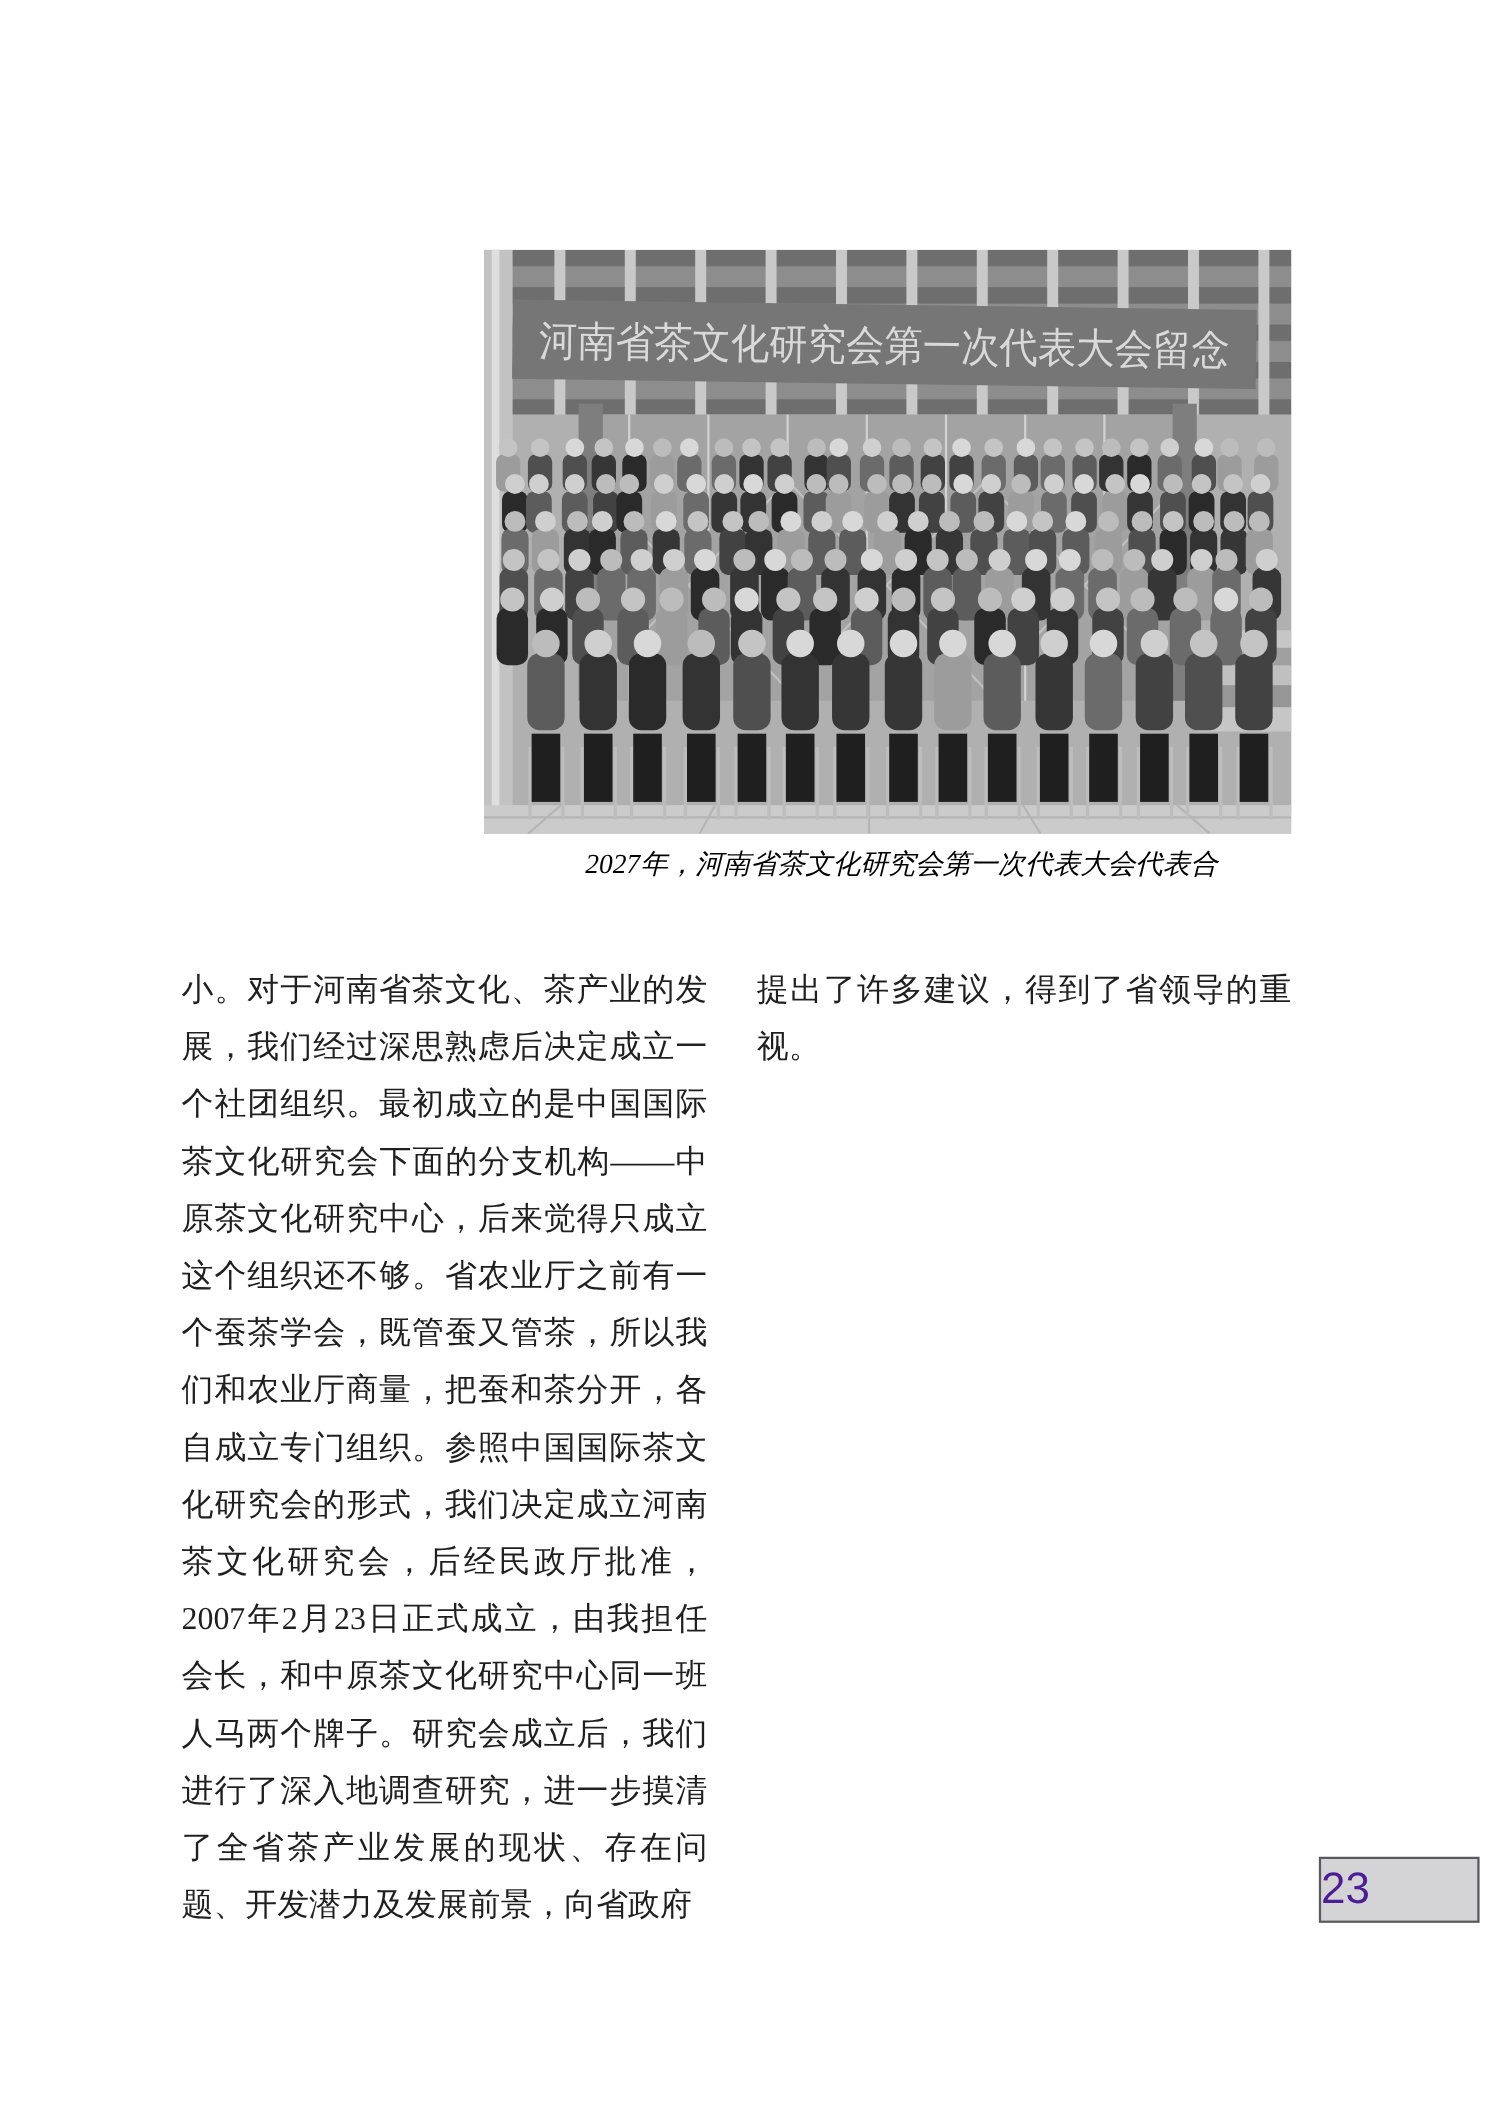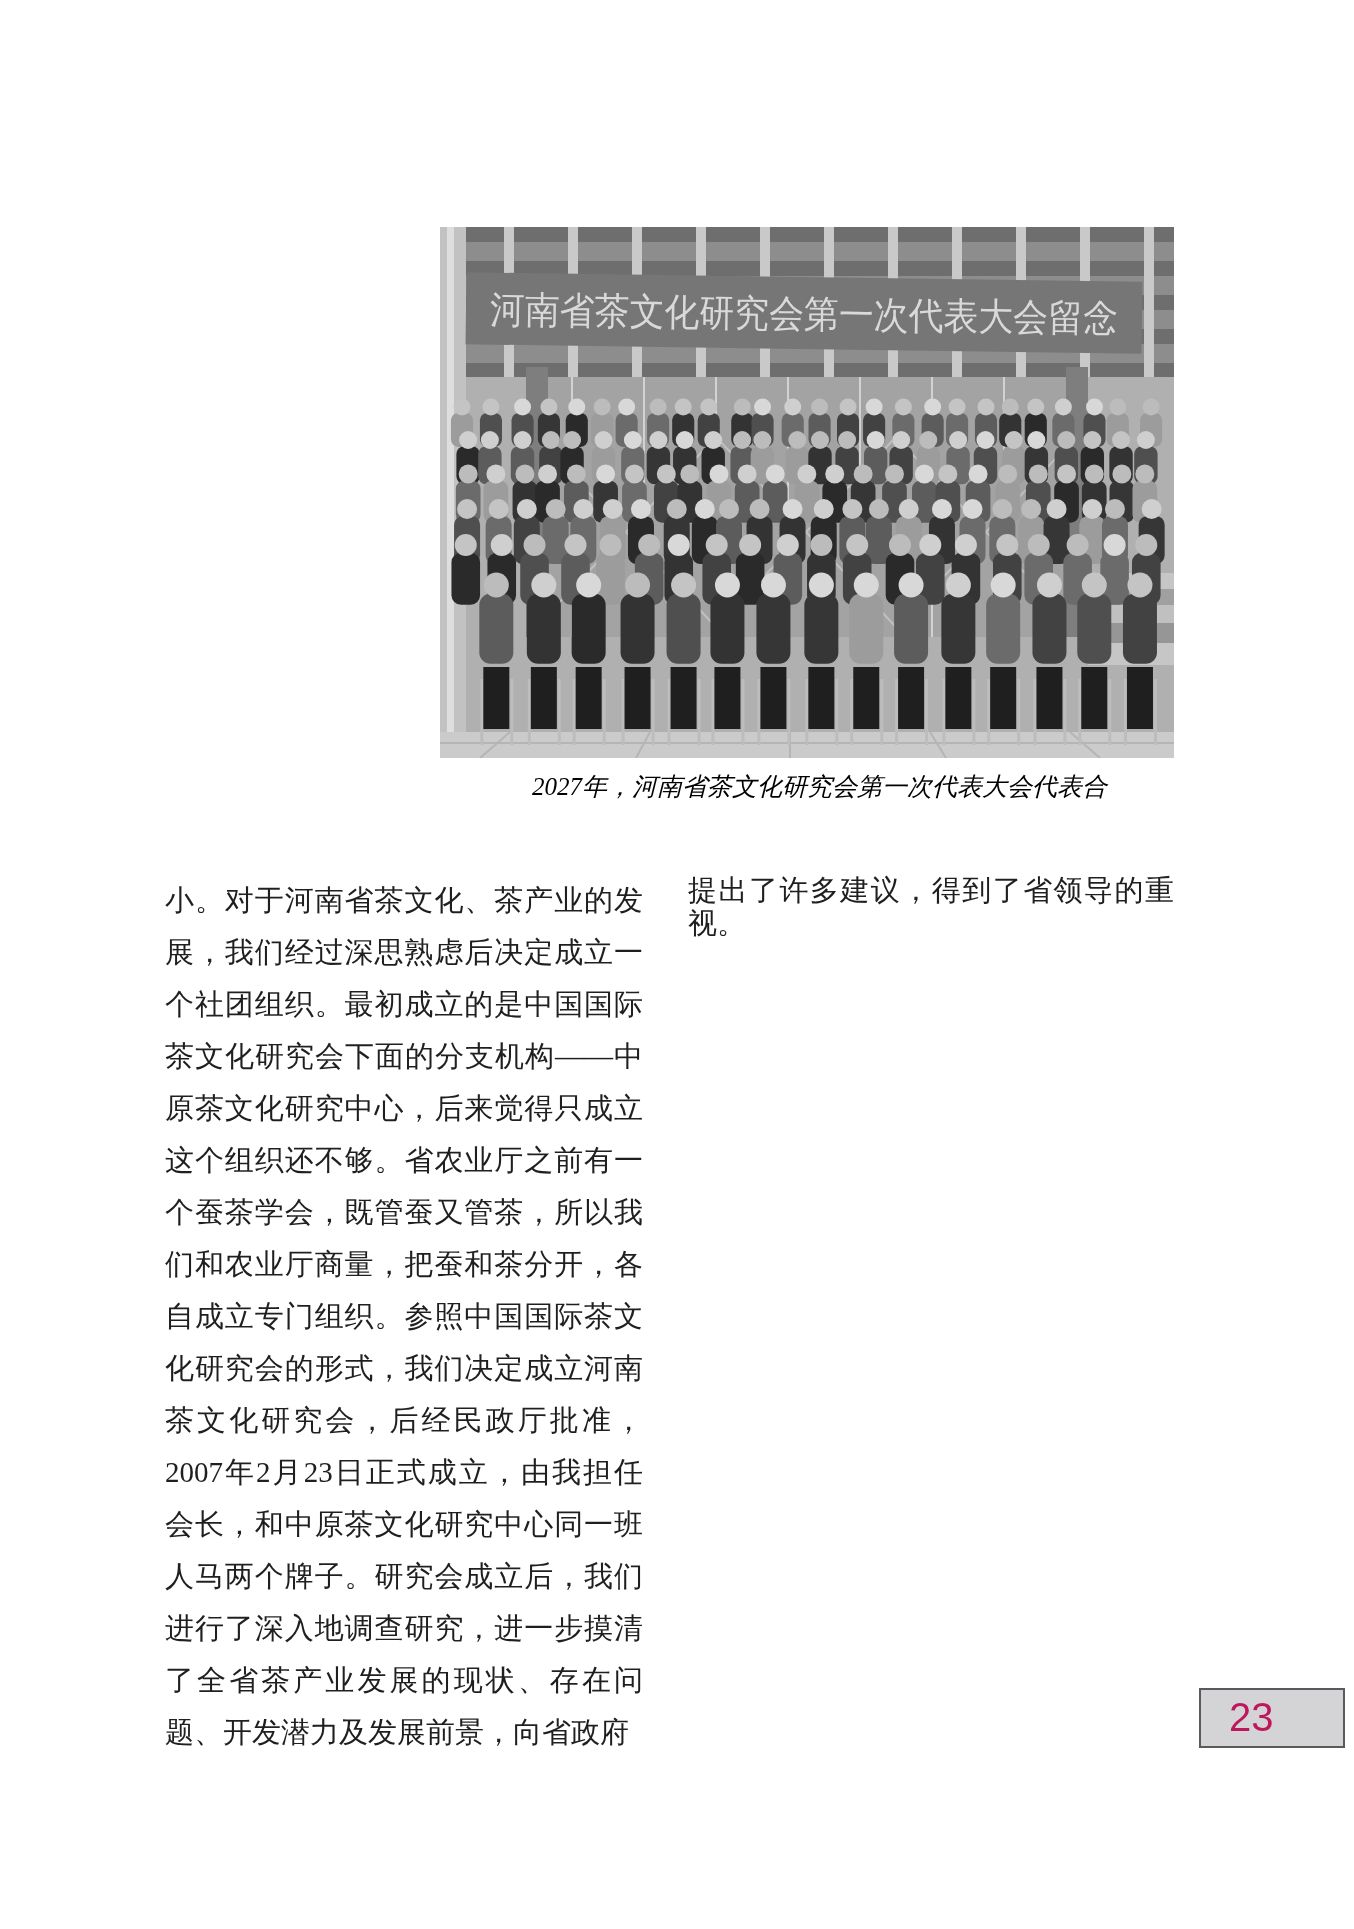--- a/index.html
+++ b/index.html
@@ -6,35 +6,35 @@
   .page{
     position:relative;width:1354px;height:1929px;background:#ffffff;
     font-family:"Liberation Serif","DejaVu Serif",serif;color:#1f1f1f;
     overflow:hidden;margin:0 auto;
   }
   .col{position:absolute;text-align:justify;}
   .col p{margin:0;padding:0;}
   .col p.indent{text-indent:2em;}
   .narrow{left:165px;top:226px;width:265px;font-size:30px;line-height:52px;}
   .bl{left:165px;top:874px;width:478px;font-size:29px;line-height:52px;}
-  .br{left:688px;top:874px;width:486px;font-size:29px;line-height:33px;}
+  .br{left:688px;top:874px;width:486px;font-size:29px;line-height:52px;}
   .photo{position:absolute;left:440px;top:227px;width:734px;height:625px;}
   .photo svg{display:block;width:734px;height:531px;}
   .caption{
     position:absolute;left:478px;top:764px;width:664px;
     font-size:25px;line-height:46px;font-style:italic;color:#000000;
   }
   .caption .l1{text-indent:54px;}
   .pagenum-box{
     position:absolute;left:1199px;top:1688px;width:146px;height:60px;
     background:#d4d4d6;border:2px solid #5a5a5c;box-sizing:border-box;
   }
   .pagenum-box .num{
     font-family:"Liberation Sans","DejaVu Sans",sans-serif;
-    font-size:40px;line-height:54px;color:#be185d;padding-left:28px;
+    font-size:40px;line-height:54px;color:#4c1d95;
     font-style:normal;
   }
 </style>
 </head>
 <body>
 
 <div class="page">
 
 
   <div class="photo">

